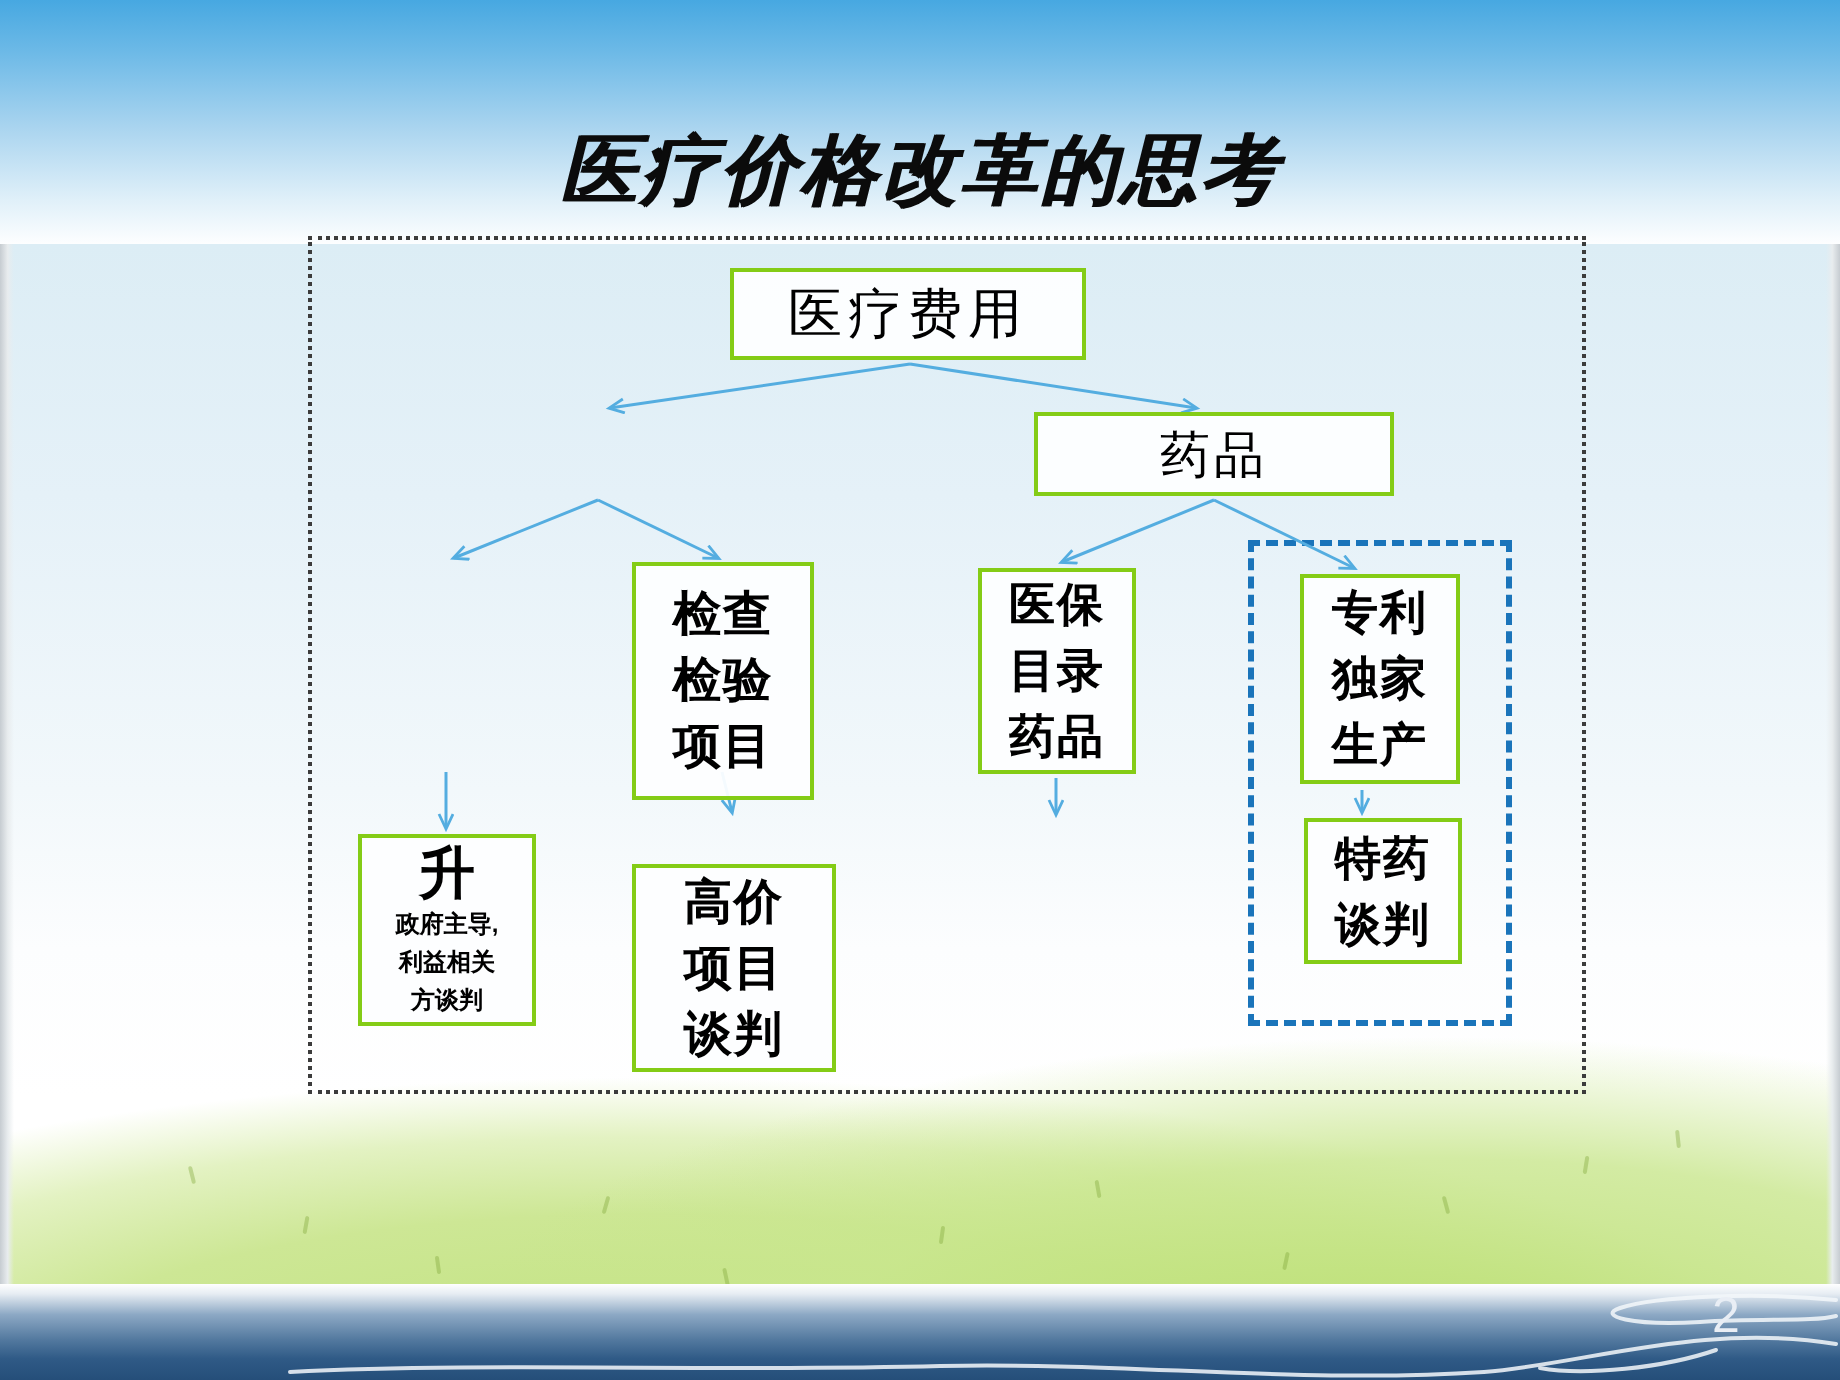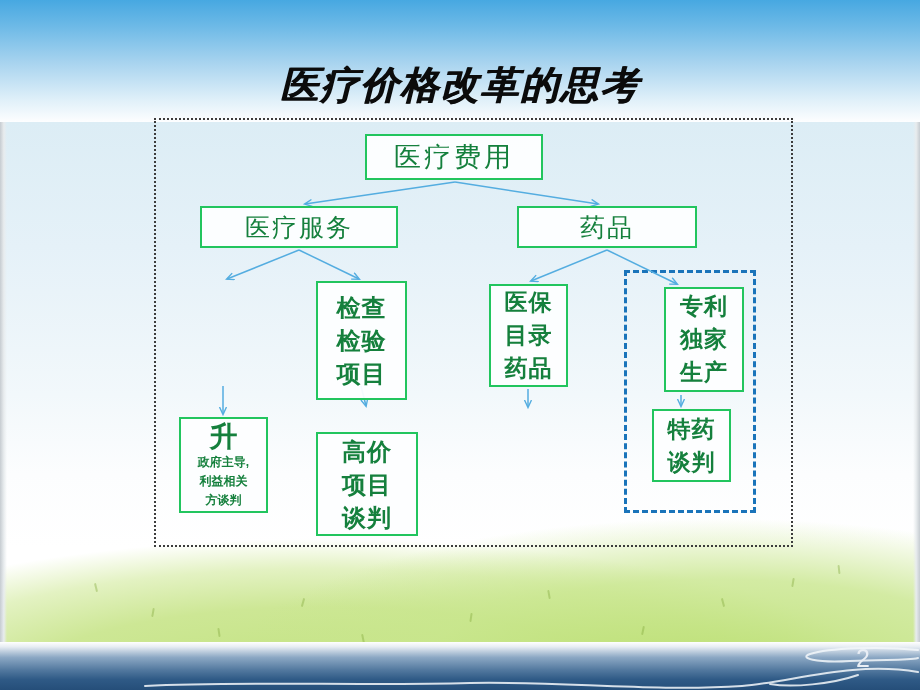--- a/index.html
+++ b/index.html
@@ -47,21 +47,21 @@
     position:absolute; left:154px; top:118px; width:639px; height:429px;
     border:2px dotted #3c3c3c; z-index:4; background:transparent;
   }
   .patent-group {
     position:absolute; left:624px; top:270px; width:132px; height:243px;
     border:3px dashed #1a74ba; z-index:4; background:transparent;
   }
   
   .node {
     position:absolute; z-index:6; background:rgba(253,254,255,.95);
-    border:2px solid #22c55e; color:#15803d;
+    border:2px solid #84cc16; color:#000000;
     display:flex; flex-direction:column; align-items:center; justify-content:center;
     text-align:center;
   }
   .node .one-line { font-size:25px; font-weight:400; letter-spacing:2px; }
   .node.fee .one-line { font-size:27px; letter-spacing:3px; }
   .node .nline { font-size:24px; font-weight:700; line-height:33px; letter-spacing:1px; }
   .node.narrow .nline { font-size:23px; }
   .node.rise .headline { font-size:28px; font-weight:700; line-height:32px; }
   .node.rise .small { font-size:12px; font-weight:700; line-height:19px; white-space:nowrap; }
   .connectors { position:absolute; left:0; top:0; width:920px; height:690px; z-index:5; pointer-events:none; }
@@ -111,42 +111,39 @@
       <path d="M607,250 L677,284" marker-end="url(#arw)"></path>
       <path d="M528,389 L528,407" marker-end="url(#arw)"></path>
       <path d="M681,395 L681,406" marker-end="url(#arw)"></path>
     </g>
   </svg>
 
   <div class="node fee" style="left:365px;top:134px;width:178px;height:46px">
     <div class="one-line">医疗费用</div>
   </div>
 
-  <div class="node" style="left:200px;top:206px;width:198px;height:42px">
-    <div class="one-line">医疗服务</div>
-  </div>
 
   <div class="node" style="left:517px;top:206px;width:180px;height:42px">
     <div class="one-line">药品</div>
   </div>
 
 
   <div class="node" style="left:316px;top:281px;width:91px;height:119px">
     <div class="nline">检查</div>
     <div class="nline">检验</div>
     <div class="nline">项目</div>
   </div>
 
   <div class="node narrow" style="left:489px;top:284px;width:79px;height:103px">
     <div class="nline">医保</div>
     <div class="nline">目录</div>
     <div class="nline">药品</div>
   </div>
 
-  <div class="node narrow" style="left:664px;top:287px;width:80px;height:105px">
+  <div class="node narrow" style="left:650px;top:287px;width:80px;height:105px">
     <div class="nline">专利</div>
     <div class="nline">独家</div>
     <div class="nline">生产</div>
   </div>
 
   <div class="node rise" style="left:179px;top:417px;width:89px;height:96px">
     <div class="headline">升</div>
     <div class="small">政府主导,</div>
     <div class="small">利益相关</div>
     <div class="small">方谈判</div>

